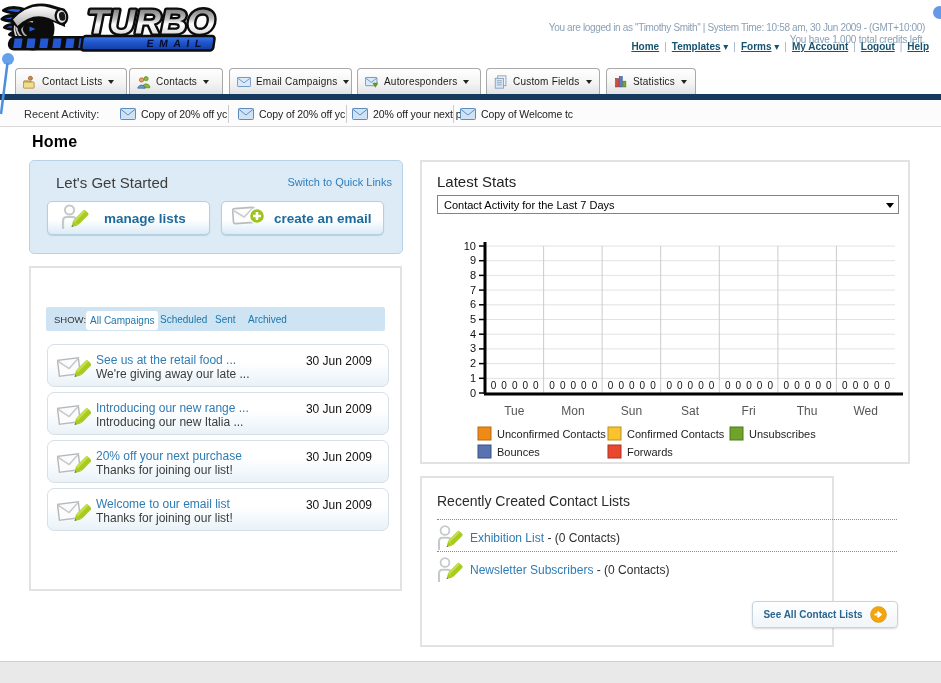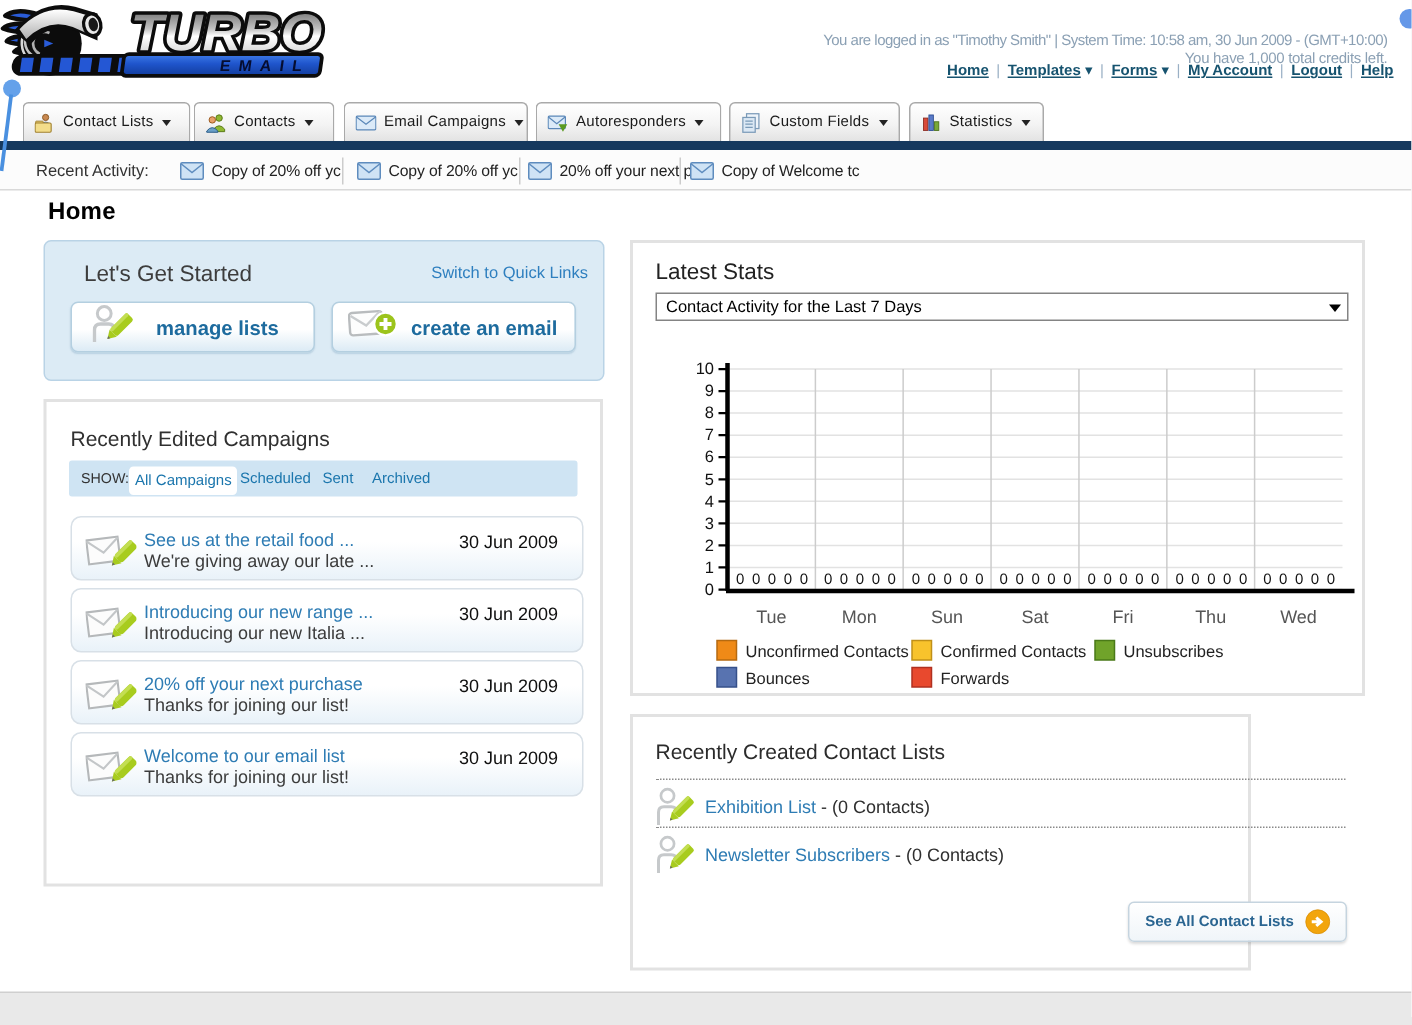--- a/index.html
+++ b/index.html
@@ -248,21 +248,20 @@
       <span style="margin-left:10px"><svg width="34" height="24" viewBox="0 0 34 24">
  <rect x="1" y="4" width="22" height="15" rx="2" fill="#fdfdfd" stroke="#b9bcbe" stroke-width="1.6" transform="rotate(-4 12 11)"></rect>
  <path d="M2 6 L12 13 L22 4" fill="none" stroke="#c9ccce" stroke-width="1.6" transform="rotate(-4 12 11)"></path>
  <circle cx="25" cy="12" r="7.5" fill="#9cc41c" stroke="#fff" stroke-width="1.4"></circle>
  <path d="M25 8 v8 M21 12 h8" stroke="#fff" stroke-width="2.6"></path>
 </svg></span>
       <span class="txt" style="margin-left:8px">create an email</span>
     </div>
 </div>
 <div class="camp">
- <div class="ttl">Recently Edited Campaigns</div>
  <div class="showbar">
       <span class="sl">SHOW:</span>
       <span class="chip">All Campaigns</span>
    <a href="#" style="left:114px">Scheduled</a>
       <a href="#" style="left:169px">Sent</a>
       <a href="#" style="left:202px">Archived</a>
     </div>
 
 <div class="card" style="top:76px">
       <svg class="env" width="34" height="26" viewBox="0 0 34 26">

